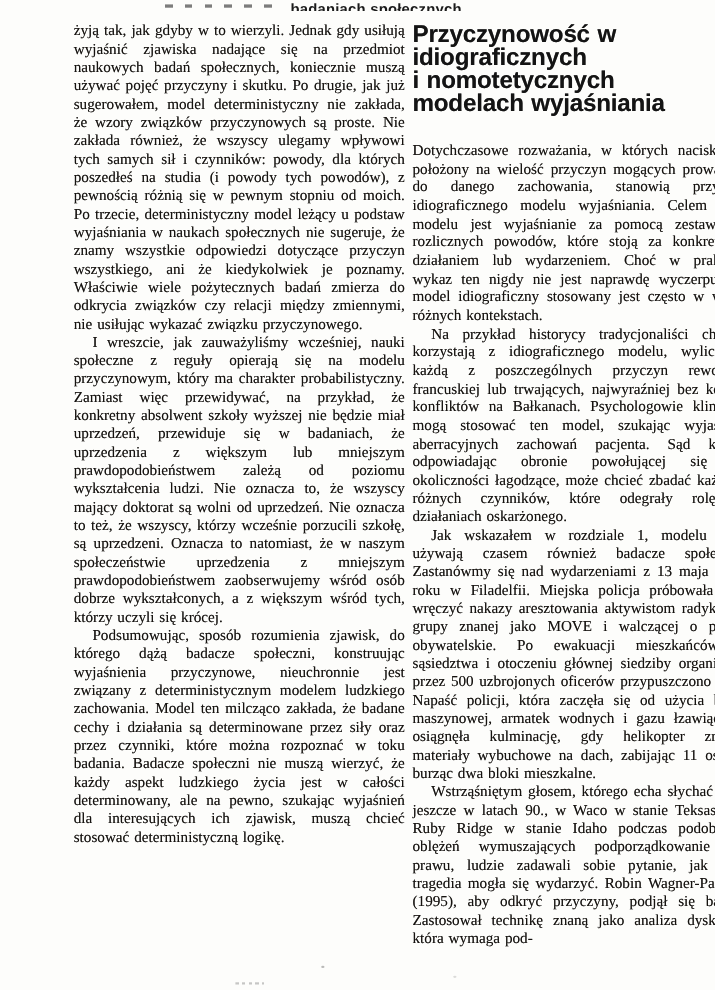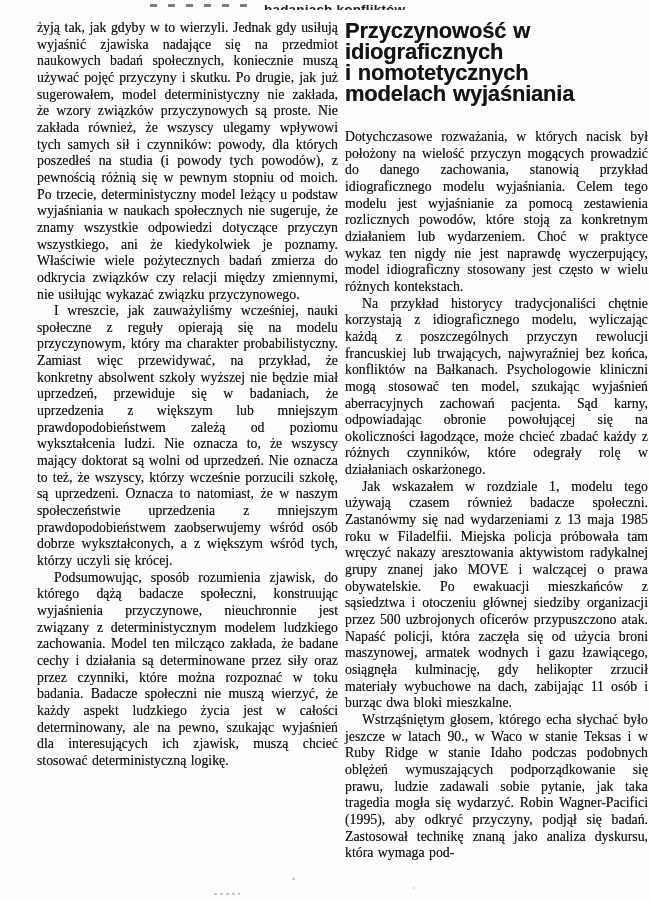--- a/index.html
+++ b/index.html
@@ -45,20 +45,21 @@
     color:#1b1b1b;
   }
 
   .col{
     position:absolute;
     text-align:justify;
     font-size:13.8px;
     line-height:16.65px;
     word-spacing:1px;
     text-shadow:0 0 .4px rgba(10,10,10,.55);
+    margin-left:30px;
   }
   .col-left{left:37px;top:20px;width:301px;}
   .col-right{left:345px;top:20px;width:303px;}
 
   .col p{margin:0;padding:0;}
   .col p.indent{text-indent:17px;}
 
   .section-heading{
     font-family:"Liberation Sans","DejaVu Sans",sans-serif;
     font-weight:700;
@@ -86,21 +87,21 @@
       rgba(70,70,70,.3) 0 3px, rgba(70,70,70,0) 3px 6px);
     border-radius:0;}
   .speck-3{left:412px;top:887px;width:3px;height:2px;opacity:.5;}
 </style>
 </head>
 <body>
 
 <div class="page">
 
   <div class="running-head">
-    <span class="remnant"></span><span class="fragment">badaniach konfliktów</span>
+    <span class="remnant"></span><span class="fragment">badaniach społecznych</span>
   </div>
 
   <div class="col col-left">
     <p>żyją tak, jak gdyby w to wierzyli. Jednak gdy usiłują wyjaśnić zjawiska nadające się na przedmiot naukowych badań społecznych, koniecznie muszą używać pojęć przyczyny i skutku. Po drugie, jak już sugerowałem, model deterministyczny nie zakłada, że wzory związków przyczynowych są proste. Nie zakłada również, że wszyscy ulegamy wpływowi tych samych sił i czynników: powody, dla których poszedłeś na studia (i powody tych powodów), z pewnością różnią się w pewnym stopniu od moich. Po trzecie, deterministyczny model leżący u podstaw wyjaśniania w naukach społecznych nie sugeruje, że znamy wszystkie odpowiedzi dotyczące przyczyn wszystkiego, ani że kiedykolwiek je poznamy. Właściwie wiele pożytecznych badań zmierza do odkrycia związków czy relacji między zmiennymi, nie usiłując wykazać związku przyczynowego.</p>
     <p class="indent">I wreszcie, jak zauważyliśmy wcześniej, nauki społeczne z reguły opierają się na modelu przyczynowym, który ma charakter probabilistyczny. Zamiast więc przewidywać, na przykład, że konkretny absolwent szkoły wyższej nie będzie miał uprzedzeń, przewiduje się w badaniach, że uprzedzenia z większym lub mniejszym prawdopodobieństwem zależą od poziomu wykształcenia ludzi. Nie oznacza to, że wszyscy mający doktorat są wolni od uprzedzeń. Nie oznacza to też, że wszyscy, którzy wcześnie porzucili szkołę, są uprzedzeni. Oznacza to natomiast, że w naszym społeczeństwie uprzedzenia z mniejszym prawdopodobieństwem zaobserwujemy wśród osób dobrze wykształconych, a z większym wśród tych, którzy uczyli się krócej.</p>
     <p class="indent">Podsumowując, sposób rozumienia zjawisk, do którego dążą badacze społeczni, konstruując wyjaśnienia przyczynowe, nieuchronnie jest związany z deterministycznym modelem ludzkiego zachowania. Model ten milcząco zakłada, że badane cechy i działania są determinowane przez siły oraz przez czynniki, które można rozpoznać w toku badania. Badacze społeczni nie muszą wierzyć, że każdy aspekt ludzkiego życia jest w całości determinowany, ale na pewno, szukając wyjaśnień dla interesujących ich zjawisk, muszą chcieć stosować deterministyczną logikę.</p>
   </div>
 
   <div class="col col-right">
     <h2 class="section-heading">Przyczynowość w idiograficznych

